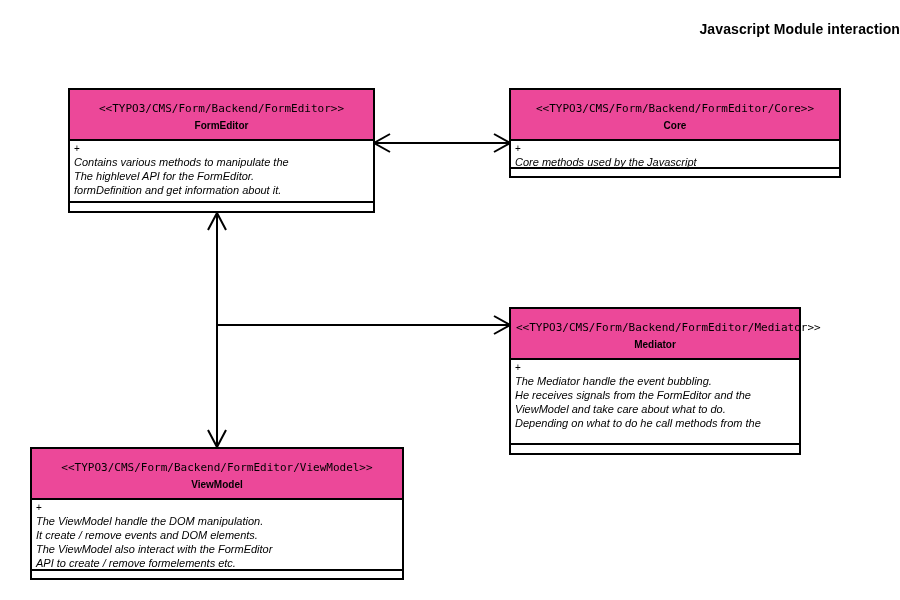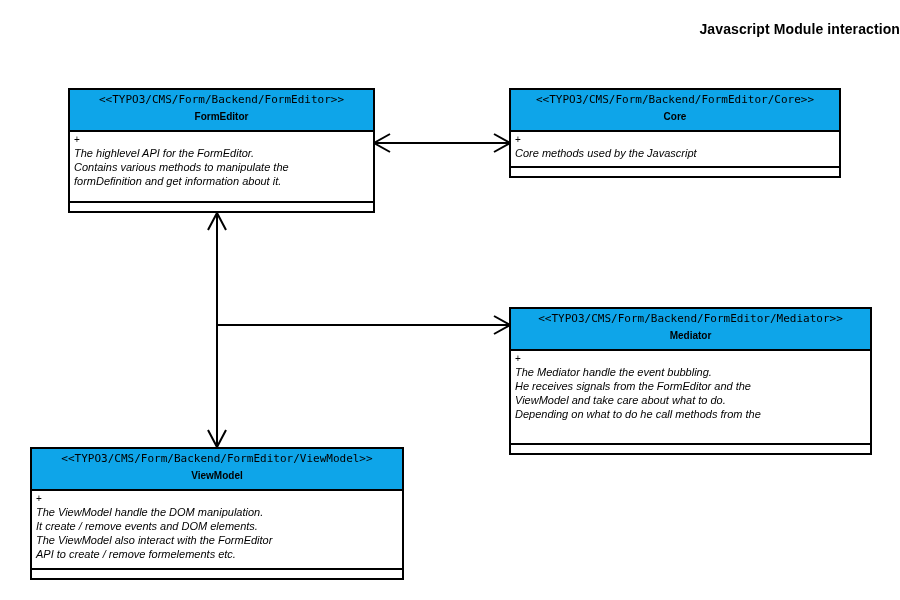--- a/index.html
+++ b/index.html
@@ -34,24 +34,24 @@
   .uml-class {
     position: absolute;
     box-sizing: border-box;
     background: #ffffff;
     border: 2px solid #000000;
     display: flex;
     flex-direction: column;
   }
   .uml-header {
     box-sizing: border-box;
-    padding: 3px 5px 4px 5px;
+    padding: 12px 5px 4px 5px;
     border-bottom: 2px solid #000000;
     text-align: center;
-    background: #0ea5e9;
+    background: #ec4899;
   }
   .uml-stereotype {
     display: block;
     font-family: "DejaVu Sans Mono", monospace;
     font-size: 11px;
     line-height: 14px;
     color: #000000;
     white-space: nowrap;
   }
   .uml-name {
@@ -128,40 +128,40 @@
     </g>
   </svg>
 
   <div class="uml-class" style="left:68px; top:88px; width:307px; height:125px;">
     <div class="uml-header">
       <span class="uml-stereotype">&lt;&lt;TYPO3/CMS/Form/Backend/FormEditor&gt;&gt;</span>
       <span class="uml-name">FormEditor</span>
     </div>
     <div class="uml-body">
       <div class="uml-visibility">+</div>
+      <div class="uml-desc-line">Contains various methods to manipulate the</div>
       <div class="uml-desc-line">The highlevel API for the FormEditor.</div>
-      <div class="uml-desc-line">Contains various methods to manipulate the</div>
       <div class="uml-desc-line">formDefinition and get information about it.</div>
     </div>
     <div class="uml-footer"></div>
   </div>
 
   <div class="uml-class" style="left:509px; top:88px; width:332px; height:90px;">
     <div class="uml-header">
       <span class="uml-stereotype">&lt;&lt;TYPO3/CMS/Form/Backend/FormEditor/Core&gt;&gt;</span>
       <span class="uml-name">Core</span>
     </div>
     <div class="uml-body">
       <div class="uml-visibility">+</div>
       <div class="uml-desc-line">Core methods used by the Javascript</div>
     </div>
     <div class="uml-footer"></div>
   </div>
 
-  <div class="uml-class" style="left:509px; top:307px; width:363px; height:148px;">
+  <div class="uml-class" style="left:509px; top:307px; width:292px; height:148px;">
     <div class="uml-header">
       <span class="uml-stereotype">&lt;&lt;TYPO3/CMS/Form/Backend/FormEditor/Mediator&gt;&gt;</span>
       <span class="uml-name">Mediator</span>
     </div>
     <div class="uml-body">
       <div class="uml-visibility">+</div>
       <div class="uml-desc-line">The Mediator handle the event bubbling.</div>
       <div class="uml-desc-line">He receives signals from the FormEditor and the</div>
       <div class="uml-desc-line">ViewModel and take care about what to do.</div>
       <div class="uml-desc-line">Depending on what to do he call methods from the</div>

